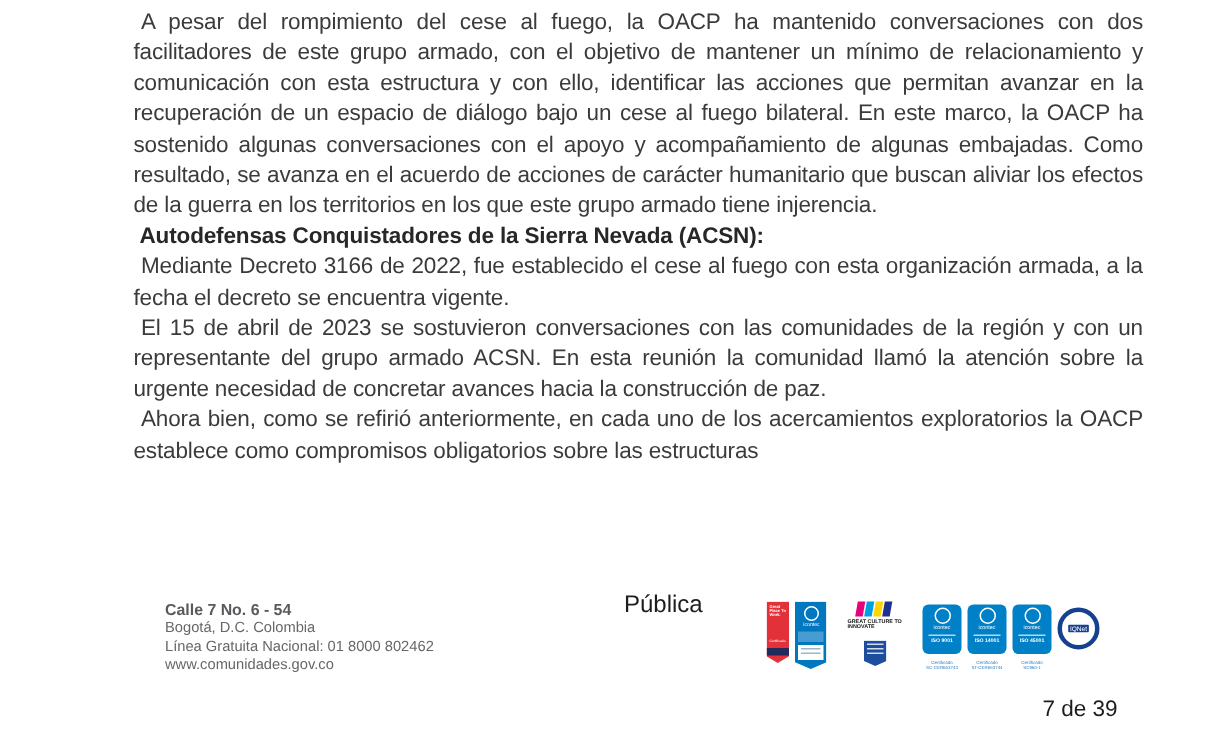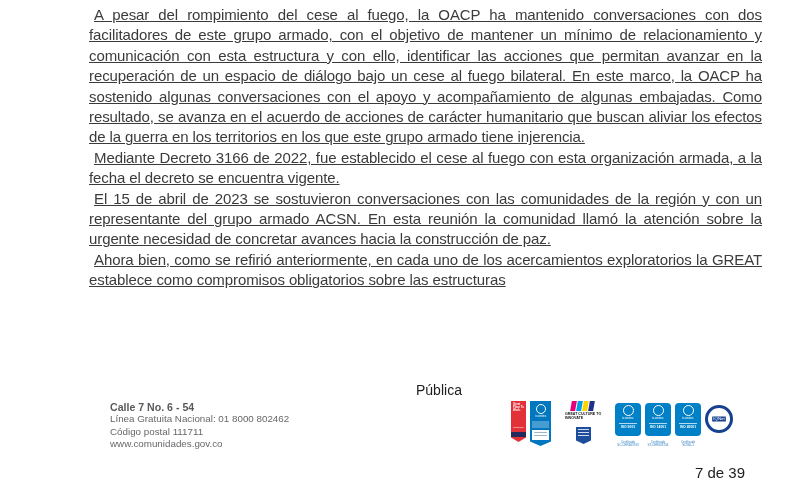--- a/index.html
+++ b/index.html
@@ -6,34 +6,34 @@
   .page{
     position:relative;width:803px;height:492px;background:#ffffff;overflow:hidden;
     font-family:"Liberation Sans",sans-serif;
   }
   
   .body-text{
     position:absolute;left:89px;top:5px;width:673px;
     color:#3b3b3c;font-size:15px;line-height:20.4px;text-align:justify;
     letter-spacing:-0.1px;
   }
-  .body-text p{margin:0;text-indent:5px;text-decoration:underline;}
+  .body-text p{margin:0;text-indent:5px;}
   .body-text .heading{
     margin:0;text-indent:4px;font-size:15px;font-weight:bold;color:#272727;
   }
   
   .footer-address{
     position:absolute;left:110px;top:401px;
     font-size:9.8px;line-height:12.4px;color:#66676a;
   }
   .footer-address .addr-bold{font-weight:bold;font-size:10.6px;color:#595a5d;}
   .footer-address .website{color:#66676a;text-decoration:none;}
   .classification{
-    position:absolute;left:416px;top:382px;
-    font-size:14px;color:#1d1d1b;
+    position:absolute;left:416px;top:395px;
+    font-size:16px;color:#1d1d1b;
   }
   .page-number{
     position:absolute;left:693px;top:464px;width:54px;text-align:center;
     font-size:15px;color:#1d1d1b;
   }
   
   .logos{
     position:absolute;left:511px;top:401px;height:56px;
     display:flex;align-items:flex-start;
   }
@@ -115,29 +115,30 @@
     transform:translate(-50%,-50%) scale(0.55);white-space:nowrap;
   }
 </style>
 </head>
 <body>
 
 <div class="page">
 
   <div class="body-text">
     <p>A pesar del rompimiento del cese al fuego, la OACP ha mantenido conversaciones con dos facilitadores de este grupo armado, con el objetivo de mantener un mínimo de relacionamiento y comunicación con esta estructura y con ello, identificar las acciones que permitan avanzar en la recuperación de un espacio de diálogo bajo un cese al fuego bilateral. En este marco, la OACP ha sostenido algunas conversaciones con el apoyo y acompañamiento de algunas embajadas. Como resultado, se avanza en el acuerdo de acciones de carácter humanitario que buscan aliviar los efectos de la guerra en los territorios en los que este grupo armado tiene injerencia.</p>
+    <p class="heading">Autodefensas Conquistadores de la Sierra Nevada (ACSN):</p>
     <p>Mediante Decreto 3166 de 2022, fue establecido el cese al fuego con esta organización armada, a la fecha el decreto se encuentra vigente.</p>
     <p>El 15 de abril de 2023 se sostuvieron conversaciones con las comunidades de la región y con un representante del grupo armado ACSN. En esta reunión la comunidad llamó la atención sobre la urgente necesidad de concretar avances hacia la construcción de paz.</p>
-    <p>Ahora bien, como se refirió anteriormente, en cada uno de los acercamientos exploratorios la GREAT establece como compromisos obligatorios sobre las estructuras</p>
+    <p>Ahora bien, como se refirió anteriormente, en cada uno de los acercamientos exploratorios la OACP establece como compromisos obligatorios sobre las estructuras</p>
   </div>
 
   <div class="footer-address">
     <div class="addr-bold">Calle 7 No. 6 - 54</div>
+    <div>Bogotá, D.C. Colombia</div>
     <div>Línea Gratuita Nacional: 01 8000 802462</div>
-    <div>Código postal 111711</div>
     <div class="website">www.comunidades.gov.co</div>
   </div>
 
   <div class="classification">Pública</div>
 
   <div class="logos">
 
     <div class="badge-gptw">
       <span class="t micro">Great Place To Work.</span>
       <span class="c micro">Certificado</span>

